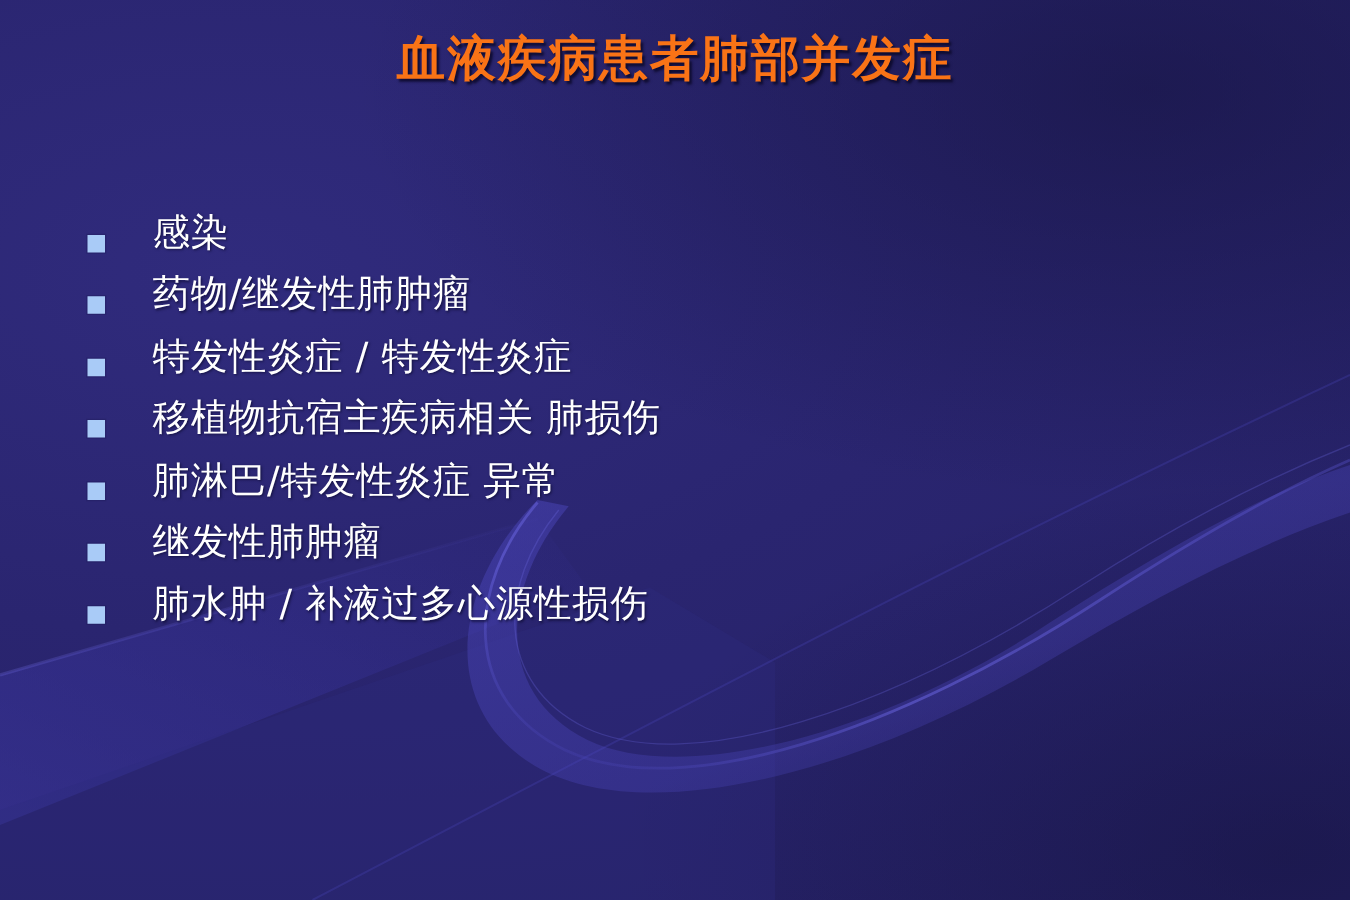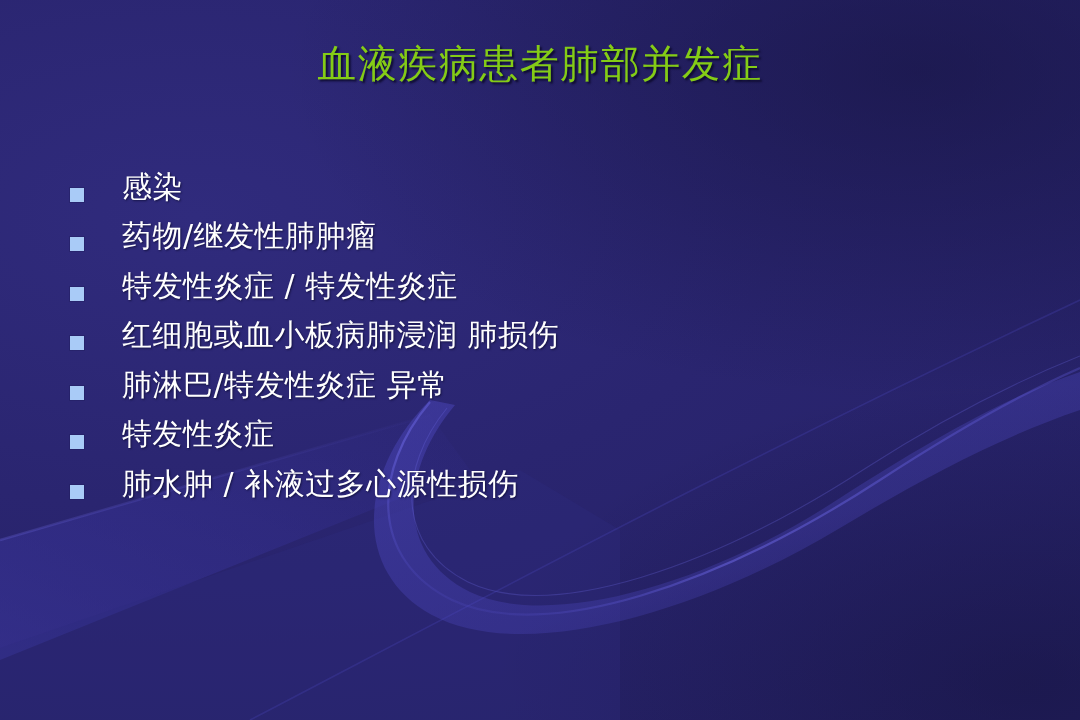--- a/index.html
+++ b/index.html
@@ -44,27 +44,26 @@
   .title-wrap {
     position: absolute;
     left: 0;
     top: 26px;
     width: 1080px;
     text-align: center;
     z-index: 5;
   }
   .title {
     display: inline-block;
-    color: #84cc16;
+    color: #f97316;
     font-size: 39px;
-    font-weight: normal;
+    font-weight: bold;
     letter-spacing: 1.5px;
     line-height: 1.15;
     text-shadow: 2px 2px 2px rgba(10,8,40,0.85);
-    margin-top: 16px;
   }
 
   
   .bullets {
     position: absolute;
     left: 70px;
     top: 152px;
     width: 940px;
     z-index: 5;
   }
@@ -151,31 +150,31 @@
       <span class="bullet-text">药物/继发性肺肿瘤</span>
     </div>
 
     <div class="bullet-row">
       <span class="bullet-mark"></span>
       <span class="bullet-text">特发性炎症 / 特发性炎症</span>
     </div>
 
     <div class="bullet-row">
       <span class="bullet-mark"></span>
-      <span class="bullet-text">红细胞或血小板病肺浸润 肺损伤</span>
+      <span class="bullet-text">移植物抗宿主疾病相关 肺损伤</span>
     </div>
 
     <div class="bullet-row">
       <span class="bullet-mark"></span>
       <span class="bullet-text">肺淋巴/特发性炎症 异常</span>
     </div>
 
     <div class="bullet-row">
       <span class="bullet-mark"></span>
-      <span class="bullet-text">特发性炎症</span>
+      <span class="bullet-text">继发性肺肿瘤</span>
     </div>
 
 
     <div class="bullet-row">
       <span class="bullet-mark"></span>
       <span class="bullet-text">肺水肿 / 补液过多心源性损伤</span>
     </div>
 
   </div>
 

